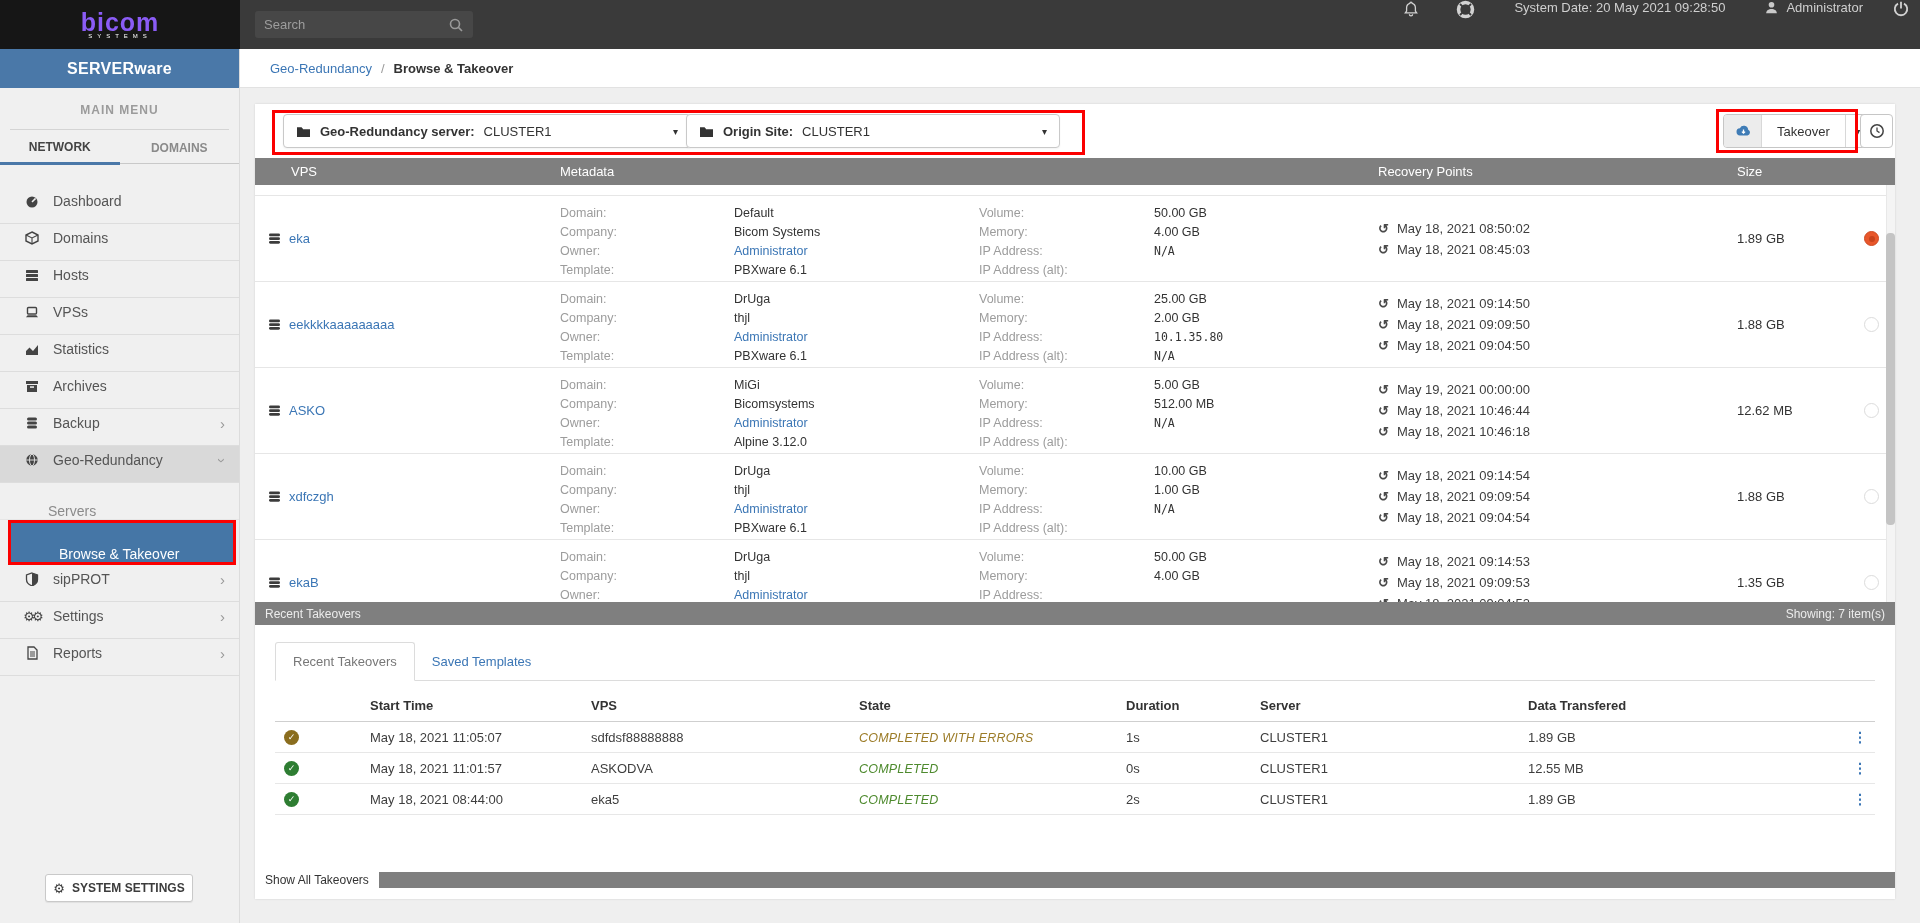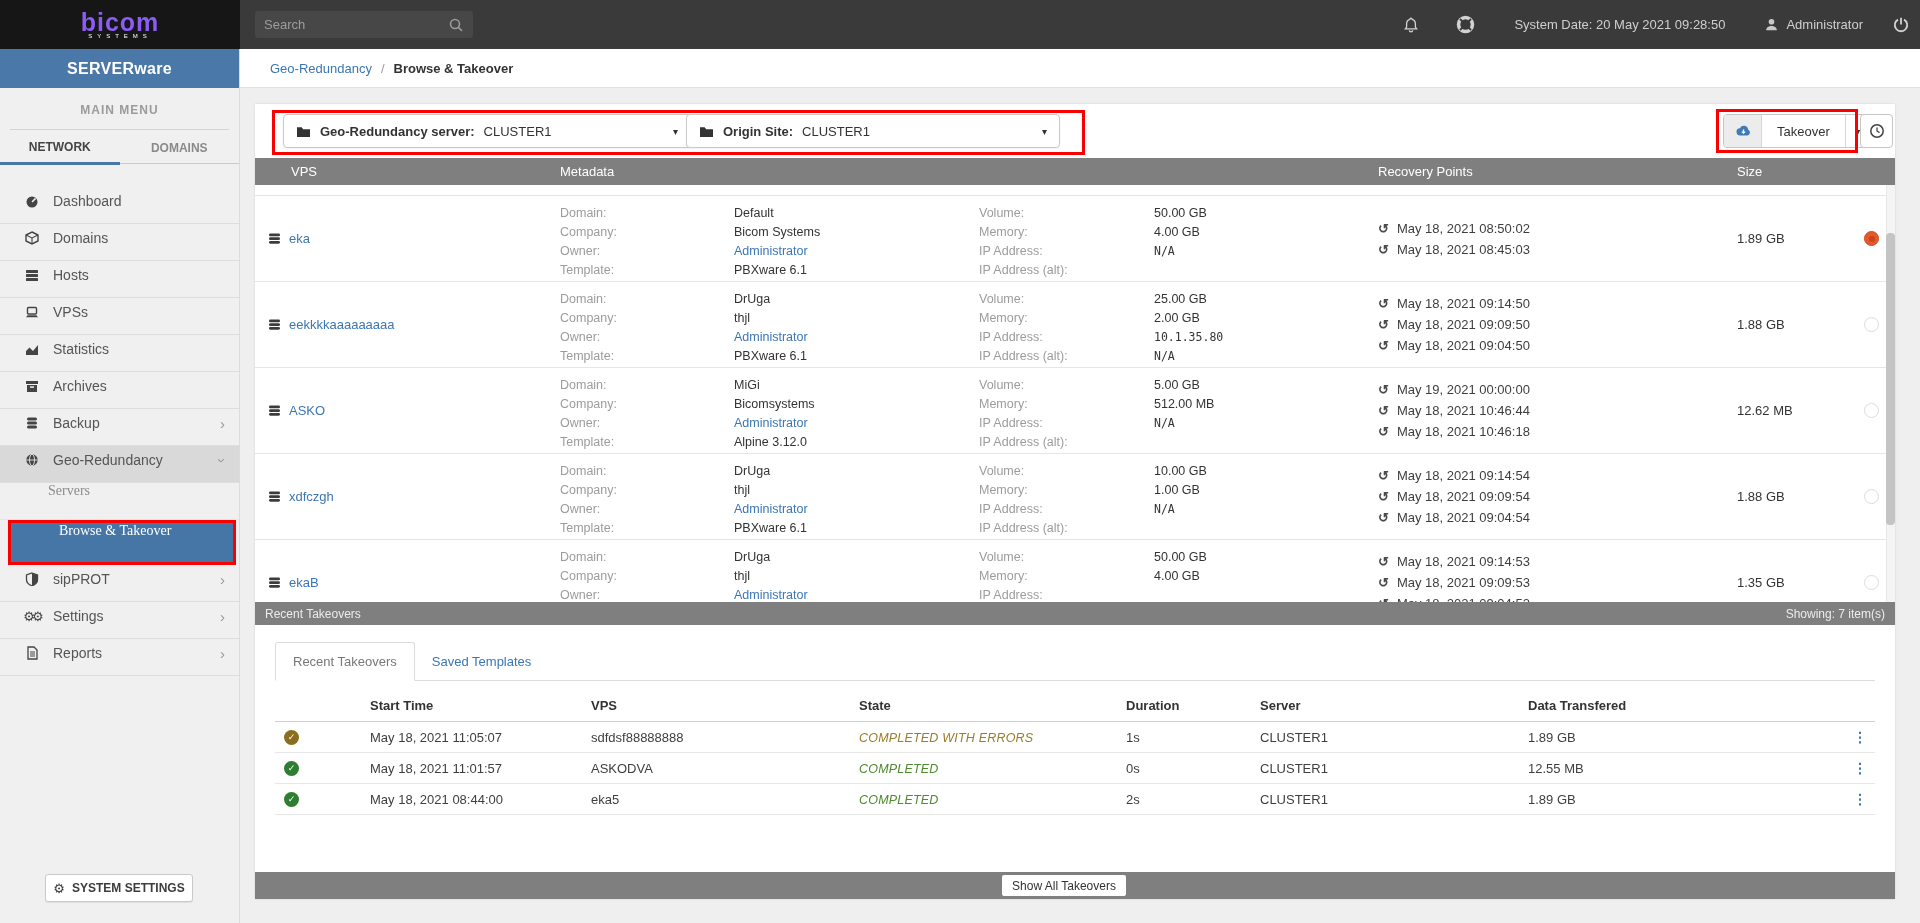--- a/index.html
+++ b/index.html
@@ -14,21 +14,21 @@
   .topbar { position:absolute; left:0; top:0; width:1920px; height:49px; background:#3a3a3a; z-index:5; }
   .logo { position:absolute; left:0; top:0; width:240px; height:49px; background:#161616;
           display:flex; flex-direction:column; align-items:center; justify-content:center; }
   .logo .brand { color:#8b5cf6; font-size:25px; font-weight:bold; line-height:22px; letter-spacing:1px; }
   .logo .sub { color:#fff; font-size:6px; letter-spacing:5px; margin-top:0; }
   .search { position:absolute; left:255px; top:11px; width:218px; height:27px; background:#474747;
             border-radius:3px; display:flex; align-items:center; padding:0 9px; }
   .search input { flex:1; background:transparent; border:none; outline:none; color:#c9c9c9; font-size:13px;
                   font-family:"Liberation Sans", sans-serif; }
   .search input::placeholder { color:#9d9d9d; }
-  .top-right { position:absolute; right:0; top:0; height:49px; display:flex; align-items:center; }
+  .top-right { position:absolute; right:0; top:0; height:49px; display:flex; align-items:flex-start; }
   .tcell { display:flex; align-items:center; justify-content:center; color:#cfcfcf; font-size:13px; }
   .tsep { width:1px; background:#4f4f4f; }
   .tc-bell { width:52px; } .tc-help { width:55px; }
   .tc-date { padding:0 20px; color:#cfcfcf; }
   .tc-admin { padding:0 18px; gap:7px; }
   .tc-power { width:38px; }
 
   
   .sidebar { position:absolute; left:0; top:49px; width:240px; height:874px; background:#f0f0f0;
              border-right:1px solid #dcdcdc; }
@@ -41,22 +41,22 @@
           color:#8a8a8a; cursor:pointer; }
   .stab.active { color:#444; border-bottom:3px solid #4a78a8; margin-bottom:-2px; }
   .menu { margin-top:23px; }
   .menu-item { height:37px; display:flex; align-items:center; padding:0 14px 8px 24px; border-bottom:1px solid #dddddd;
                color:#555; font-size:14px; cursor:pointer; }
   .menu-item.expanded { background:#d9d9d9; }
   .mi { width:16px; margin-right:13px; display:flex; justify-content:center; color:#444; }
   .mi.gears { font-size:13px; letter-spacing:-3px; }
   .chev { margin-left:auto; color:#999; font-size:15px; line-height:1; }
   .chev.down { transform:rotate(90deg); }
-  .sub-item { height:37px; display:flex; align-items:flex-start; padding-left:48px; color:#8b8b8b; font-size:14px;
-              cursor:pointer; border-bottom:1px solid #e6e6e6;font-family:Liberation Serif, serif; }
+  .sub-item { height:37px; display:flex; align-items:flex-end; padding-left:48px; color:#8b8b8b; font-size:14px;
+              cursor:pointer; border-bottom:1px solid #e6e6e6; }
   .red-wrap { border:3px solid #fb0000; margin:0 3px 0 8px; }
   .sub-item.active { background:#4576a6; color:#fff; border-bottom:none; height:39px; }
   .syssettings { position:absolute; left:45px; top:825px; width:148px; height:28px; background:#fff;
                  border:1px solid #c9c9c9; border-radius:3px; display:flex; align-items:center; justify-content:center;
                  gap:7px; font-size:12px; font-weight:bold; color:#3c3c3c; cursor:pointer;
                  box-shadow:0 1px 1px rgba(0,0,0,.07); }
   .syssettings .g { font-weight:normal; font-size:13px; }
 
   
   .crumbbar { position:absolute; left:240px; top:49px; width:1680px; height:39px; background:#fff;
@@ -119,21 +119,21 @@
   .radio.selected { border:1px solid #cf4a22; background:#e8572b; }
   .radio.selected::after { content:""; position:absolute; inset:3.5px; border-radius:50%; background:#c8431c; }
   .sb-track { position:absolute; right:0; top:0; width:9px; height:417px; background:#f4f4f4;
               border-left:1px solid #e8e8e8; }
   .sb-thumb { position:absolute; right:0; top:48px; width:9px; height:292px; background:#c4c4c4;
               border-radius:4px; cursor:pointer; }
 
   
   .midbar { height:23px; background:#7f7f7f; display:flex; align-items:center; justify-content:space-between;
             padding:0 10px; color:#ececec; font-size:12px; }
-  .bottombar { height:27px; background:#7f7f7f; display:flex; align-items:center; justify-content:center;
+  .bottombar { height:16px; background:#7f7f7f; display:flex; align-items:center; justify-content:flex-start;
                padding-right:22px; }
   .showall { height:21px; background:#fff; border-radius:2px; font-size:12px; color:#333; padding:0 10px;
              display:flex; align-items:center; cursor:pointer; }
 
   
   .takeovers { position:relative; height:247px; background:#fff; }
   .tabsrow { position:absolute; left:20px; top:13px; width:1600px; height:43px; border-bottom:1px solid #dcdcdc;
              display:flex; align-items:flex-end; }
   .tab { padding:11px 17px; font-size:13px; cursor:pointer; }
   .tab.active { border:1px solid #dcdcdc; border-bottom:1px solid #fff; border-radius:3px 3px 0 0; color:#777;

